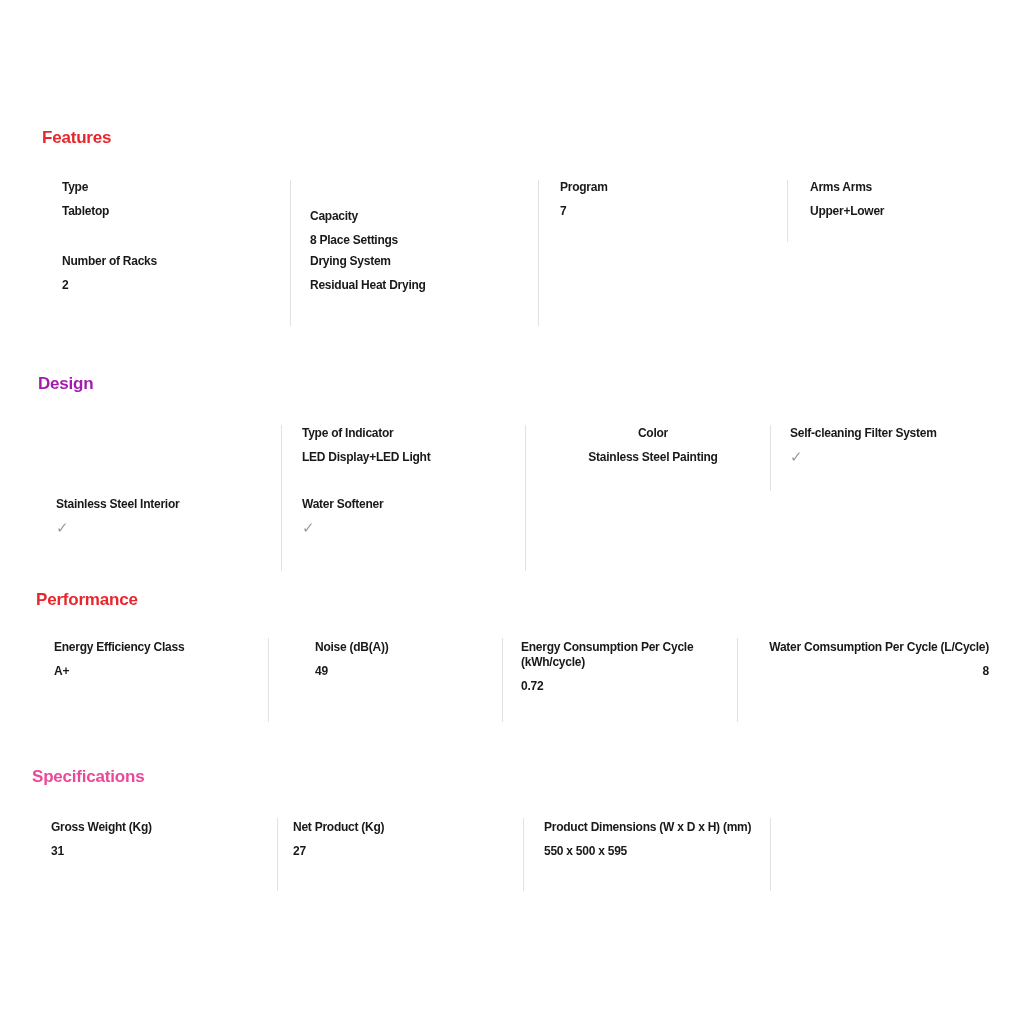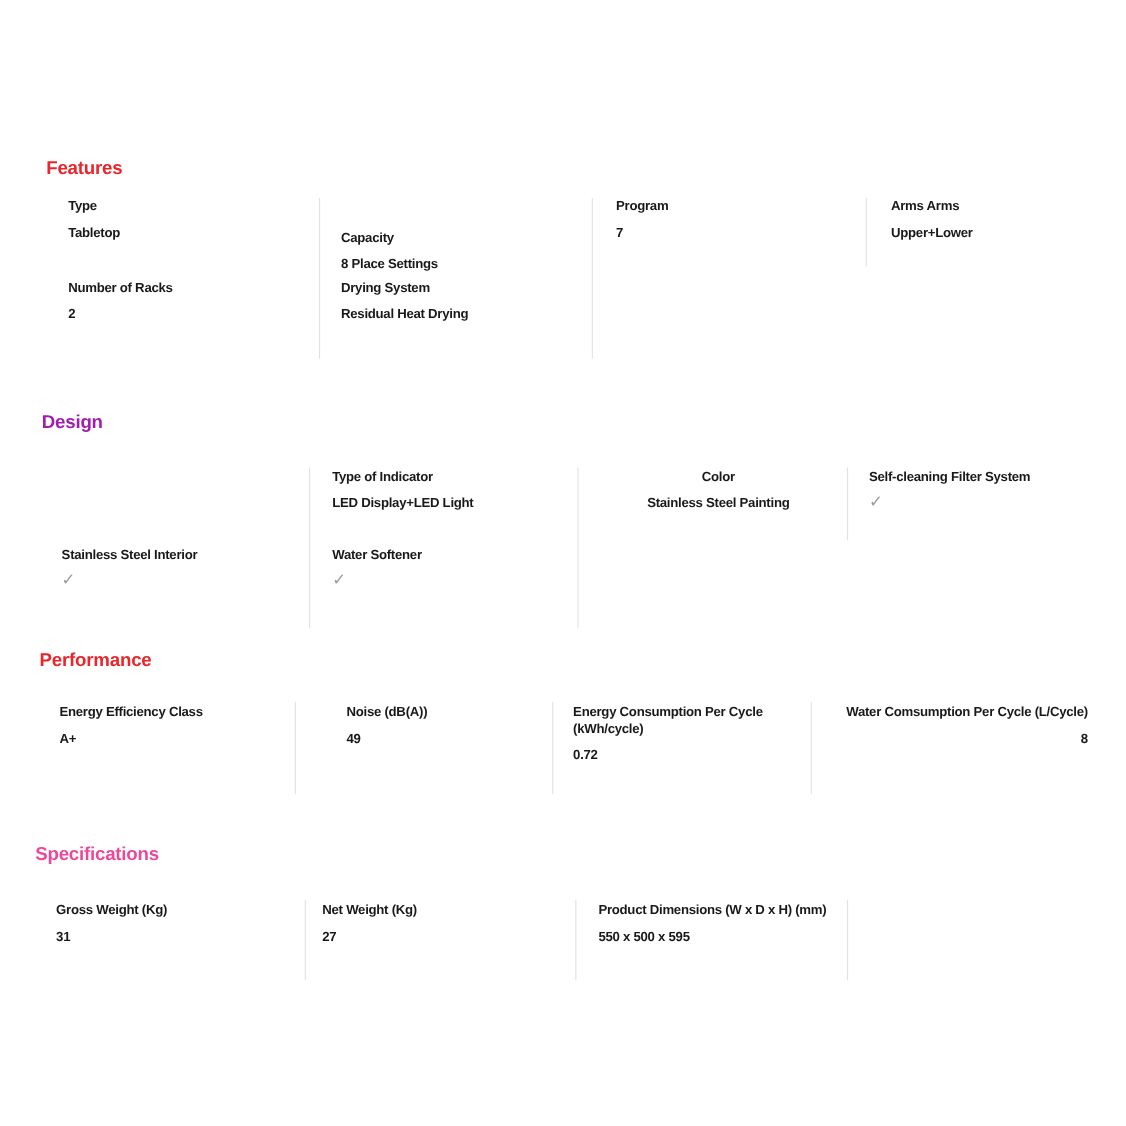--- a/index.html
+++ b/index.html
@@ -39,21 +39,21 @@
     line-height: 14px;
   }
 
   .divider {
     position: absolute;
     width: 1px;
     background: #e1e1e1;
   }
 
   
-  .h-features { left: 42px; top: 128px; margin-top: 15px; }
+  .h-features { left: 42px; top: 128px; }
   .f-r1c1 { left: 62px;  top: 180px; width: 215px; }
   .f-r1c2 { left: 310px; top: 180px; width: 215px; margin-top: 29px; }
   .f-r1c3 { left: 560px; top: 180px; width: 215px; }
   .f-r1c4 { left: 810px; top: 180px; width: 210px; }
   .f-r2c1 { left: 62px;  top: 254px; width: 215px; }
   .f-r2c2 { left: 310px; top: 254px; width: 220px; }
   .f-d1 { left: 290px; top: 180px; height: 146px; }
   .f-d2 { left: 538px; top: 180px; height: 146px; }
   .f-d3 { left: 787px; top: 180px; height: 62px; }
 
@@ -171,21 +171,21 @@
   <div class="divider p-d2"></div>
   <div class="divider p-d3"></div>
 
   <div class="heading h-specifications" style="color:#ec4899">Specifications</div>
 
   <div class="cell s-c1">
     <div class="lbl">Gross Weight (Kg)</div>
     <div class="val">31</div>
   </div>
   <div class="cell s-c2">
-    <div class="lbl">Net Weight (Kg)</div>
+    <div class="lbl">Net Product (Kg)</div>
     <div class="val">27</div>
   </div>
   <div class="cell s-c3">
     <div class="lbl">Product Dimensions (W x D x H) (mm)</div>
     <div class="val">550 x 500 x 595</div>
   </div>
   <div class="divider s-d1"></div>
   <div class="divider s-d2"></div>
   <div class="divider s-d3"></div>
 

